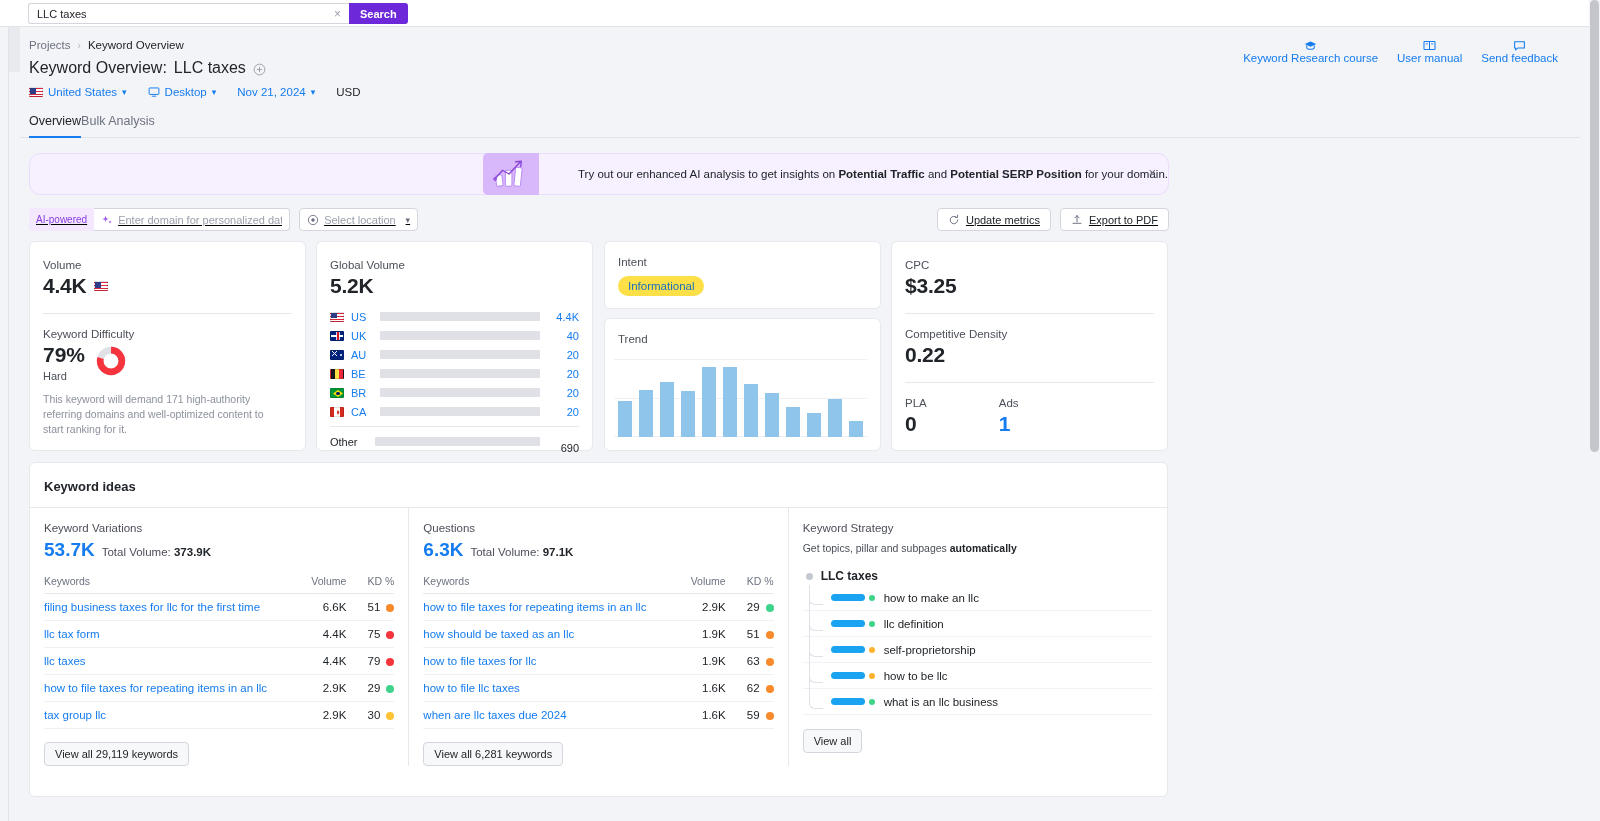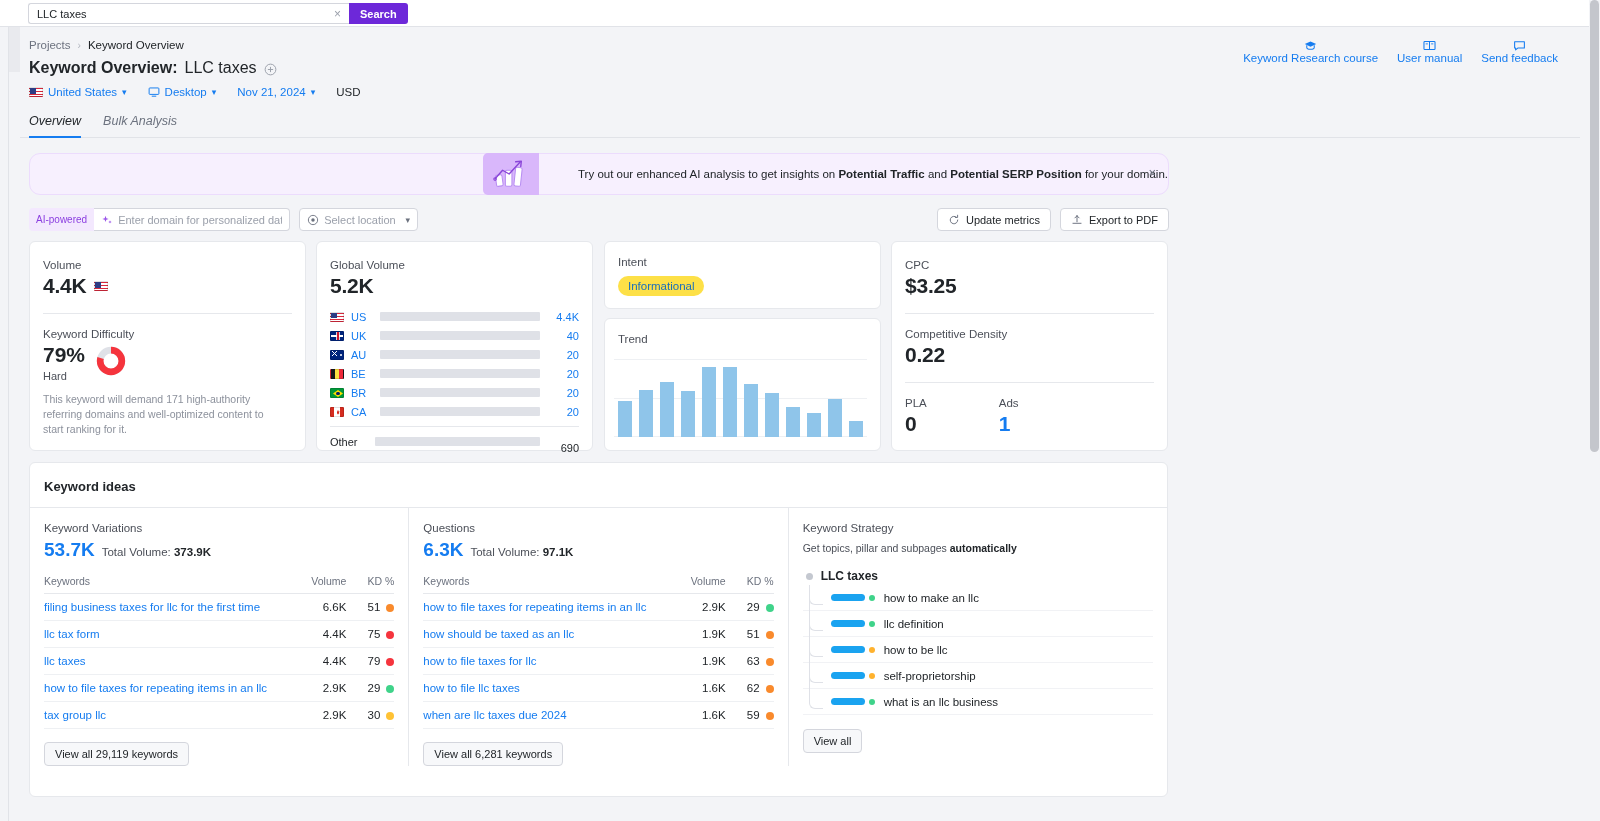--- a/index.html
+++ b/index.html
@@ -69,21 +69,21 @@
   }
   .hdr-link {
     color: #157cf0; text-decoration: none; cursor: pointer;
     display: flex; align-items: center; gap: 0; white-space: nowrap; flex-direction: column;
   }
   .hdr-link svg { display: block; }
 
   .title-row {
     padding: 8px 0 0 9px; display: flex; align-items: center; gap: 7px;
   }
-  .title-main { font-size: 16px; font-weight: 700; color: #212529; }
+  .title-main { font-size: 16px; font-weight: 400; color: #212529; }
   .title-kw { font-size: 16px; font-weight: 400; color: #212529; }
   .plus-circle { width: 13px; height: 13px; color: #9ba0ab; cursor: pointer; }
 
   .filters {
     padding: 9px 0 0 9px; display: flex; align-items: center; gap: 21px;
     font-size: 11.5px;
   }
   .filt {
     display: flex; align-items: center; gap: 5px;
     color: #157cf0; cursor: pointer; white-space: nowrap;
@@ -131,21 +131,21 @@
   .flag-ca::before {
     content:''; position:absolute; left:5.5px; top:2px; width:3px; height:6px; background:#d52b1e;
     clip-path: polygon(50% 0,70% 35%,100% 25%,82% 62%,100% 70%,58% 70%,50% 100%,42% 70%,0 70%,18% 62%,0 25%,30% 35%);
   }
 
   
   .tabs-wrap {
     position: absolute; left: 20px; top: 108px; width: 1560px;
     border-bottom: 1px solid #e1e3e8;
   }
-  .tabs { display: flex; gap: 22px; padding-left: 9px; font-style: italic; }
+  .tabs { display: flex; padding-left: 9px; }
   .tab {
     font-size: 12.5px; color: #6c727f; padding: 6px 0 9px;
     cursor: pointer; position: relative;
   }
   .tab.active { color: #212529; font-weight: 400; }
   .tab.active::after {
     content: ''; position: absolute; left: 0; right: 0; bottom: -1px;
     height: 2px; background: #157cf0;
   }
 
@@ -165,21 +165,21 @@
   }
   .ai-banner-text b { font-weight: 700; }
   .ai-banner-close {
     position: absolute; right: 12px; top: 12px; color: #6c727f;
     font-size: 13px; cursor: pointer; line-height: 1; user-select: none;
   }
 
   
   .toolrow {
     position: absolute; left: 29px; top: 208px; width: 1140px; height: 23px;
-    display: flex; align-items: flex-end;
+    display: flex; align-items: flex-end; text-decoration: underline;
   }
   .ai-pill {
     background: #f3e8fe; color: #8b3ee0; font-size: 10px;
     padding: 4px 7px; border-radius: 4px 0 0 4px; height: 23px;
     display: flex; align-items: center; font-weight: 400;
   }
   .domain-input {
     height: 23px; width: 196px; border: 1px solid #d4d6dd; border-left: none;
     background: #fff; border-radius: 0 4px 4px 0;
     display: flex; align-items: center; gap: 5px; padding: 0 7px;
@@ -795,27 +795,27 @@
                 <div class="ks-item">
                   <span class="ks-elbow"></span>
                   <span class="ks-minibar"></span>
                   <span class="ks-minidot" style="background:#3fd38a"></span>
                   <span class="ks-item-label">llc definition</span>
                 </div>
                 <div class="ks-item">
                   <span class="ks-elbow"></span>
                   <span class="ks-minibar"></span>
                   <span class="ks-minidot" style="background:#ffb22e"></span>
-                  <span class="ks-item-label">how to be llc</span>
+                  <span class="ks-item-label">self-proprietorship</span>
                 </div>
                 <div class="ks-item">
                   <span class="ks-elbow"></span>
                   <span class="ks-minibar"></span>
                   <span class="ks-minidot" style="background:#ffb22e"></span>
-                  <span class="ks-item-label">self-proprietorship</span>
+                  <span class="ks-item-label">how to be llc</span>
                 </div>
                 <div class="ks-item">
                   <span class="ks-elbow"></span>
                   <span class="ks-minibar"></span>
                   <span class="ks-minidot" style="background:#3fd38a"></span>
                   <span class="ks-item-label">what is an llc business</span>
                 </div>
               </div>
           </div>
         </div>

